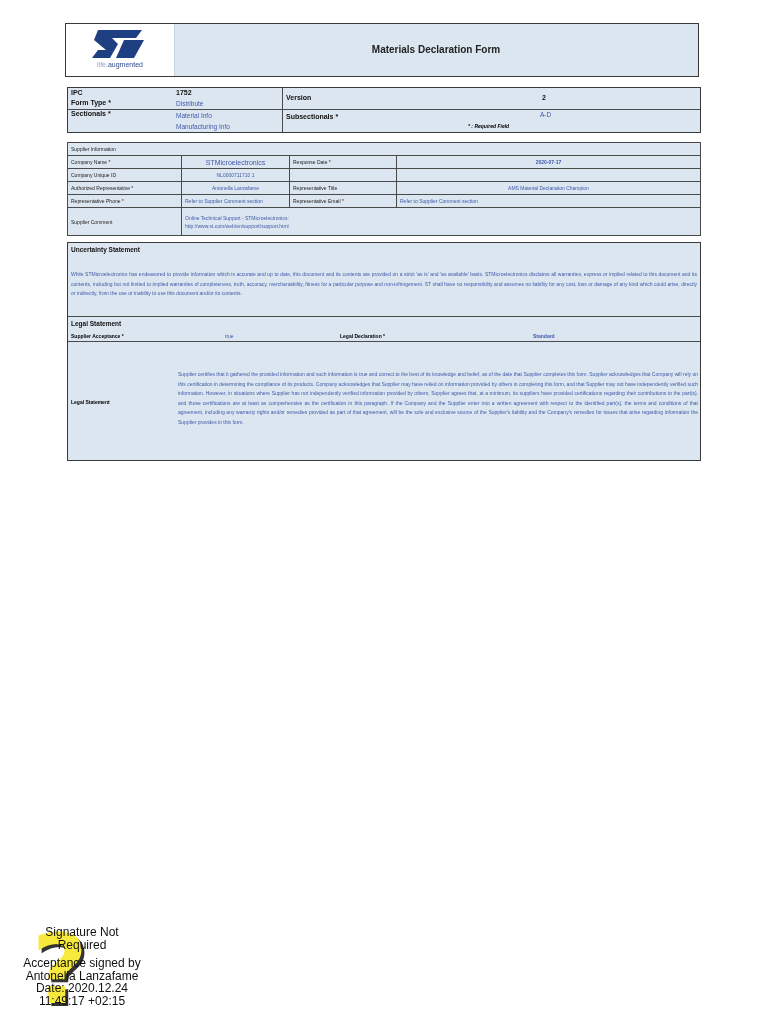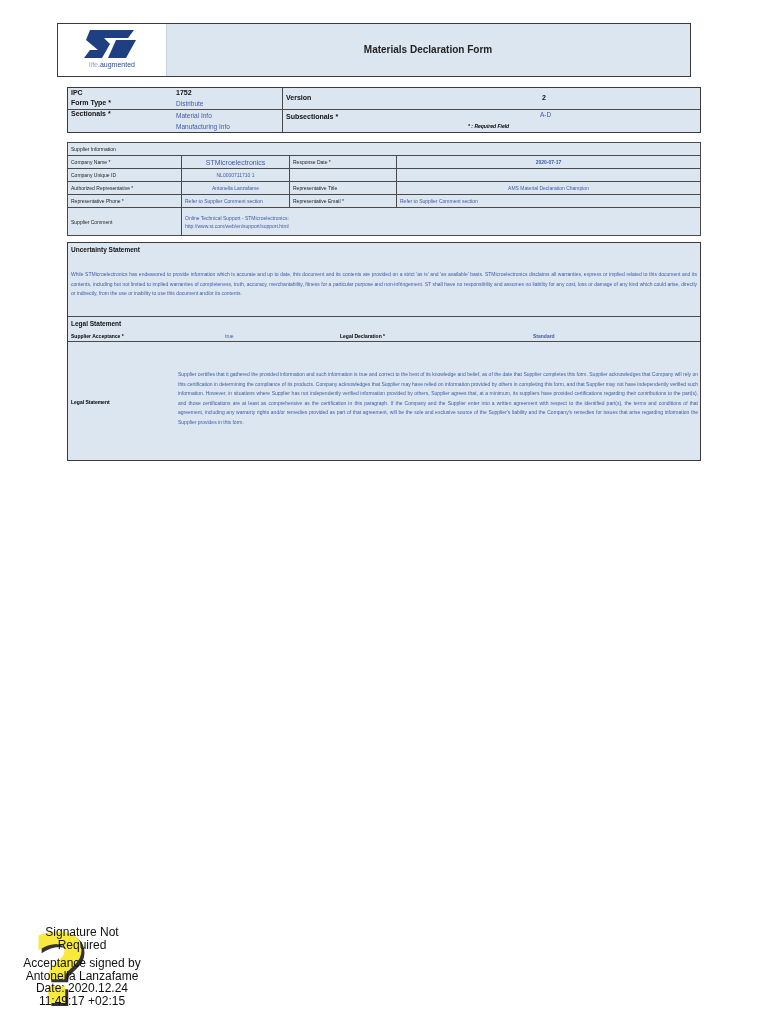--- a/index.html
+++ b/index.html
@@ -1,20 +1,20 @@
 <!DOCTYPE html>
 <html><head>
 <meta charset="utf-8">
 <style>
   html, body { margin:0; padding:0; background:#ffffff; }
   body { width:770px; height:1024px; position:relative; overflow:hidden; font-family:"Liberation Sans", sans-serif; }
   .blue { color:#3f5aa8; }
   .box { position:absolute; border:1.5px solid #3a3a3a; background:#dce6f1; box-sizing:border-box; }
   
-  #hdr { left:57px; top:23px; width:634px; height:54px; }
+  #hdr { left:65px; top:23px; width:634px; height:54px; }
   #logo { position:absolute; left:0; top:0; width:108px; height:52px; background:#ffffff; border-right:1px solid #c8d3e0; }
   #logo .tag { position:absolute; left:0; width:108px; top:37px; text-align:center; font-size:7px; color:#2d4b8c; }
   #logo .tag span { color:#8fa6c8; }
   #title { position:absolute; left:108px; right:0; top:0; height:52px; line-height:52px; text-align:center; font-size:10px; font-weight:bold; color:#222; }
   
   #info { left:67px; top:87px; width:634px; height:46px; }
   #info .cell { position:absolute; font-size:7px; }
   #info .lbl { font-weight:bold; color:#111; }
   #info .vl { font-size:6.5px; }
   

